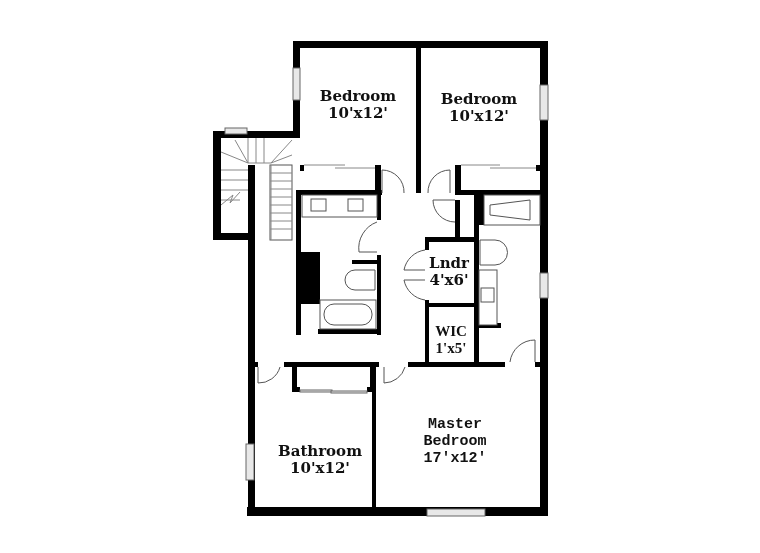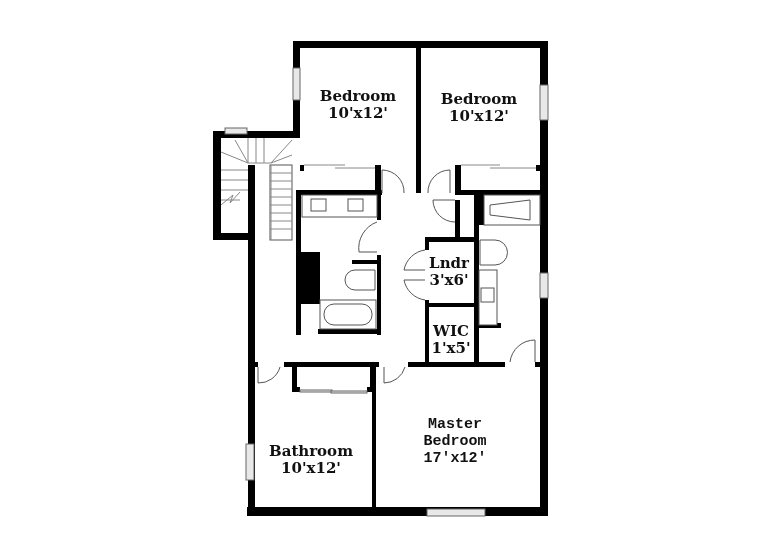--- a/index.html
+++ b/index.html
@@ -145,27 +145,27 @@
 <div class="lbl" style="left:358px; top:88px;">
   <span>Bedroom</span>
   <span>10'x12'</span>
 </div>
 <div class="lbl" style="left:479px; top:91px;">
   <span>Bedroom</span>
   <span>10'x12'</span>
 </div>
 <div class="lbl" style="left:449px; top:255px;">
   <span>Lndr</span>
-  <span>3'x6'</span>
+  <span>4'x6'</span>
 </div>
-<div class="lbl" style="left:451px; top:323px;">
+<div class="lbl" style="left:451px; top:323px;font-family:Liberation Serif, serif;">
   <span>WIC</span>
   <span>1'x5'</span>
 </div>
-<div class="lbl" style="left:311px; top:443px;">
+<div class="lbl" style="left:320px; top:443px;">
   <span>Bathroom</span>
   <span>10'x12'</span>
 </div>
 <div class="lbl" style="left:455px; top:416px;font-family:Liberation Mono, monospace;">
   <span>Master</span>
   <span>Bedroom</span>
   <span>17'x12'</span>
 </div>
 
 </body></html>

